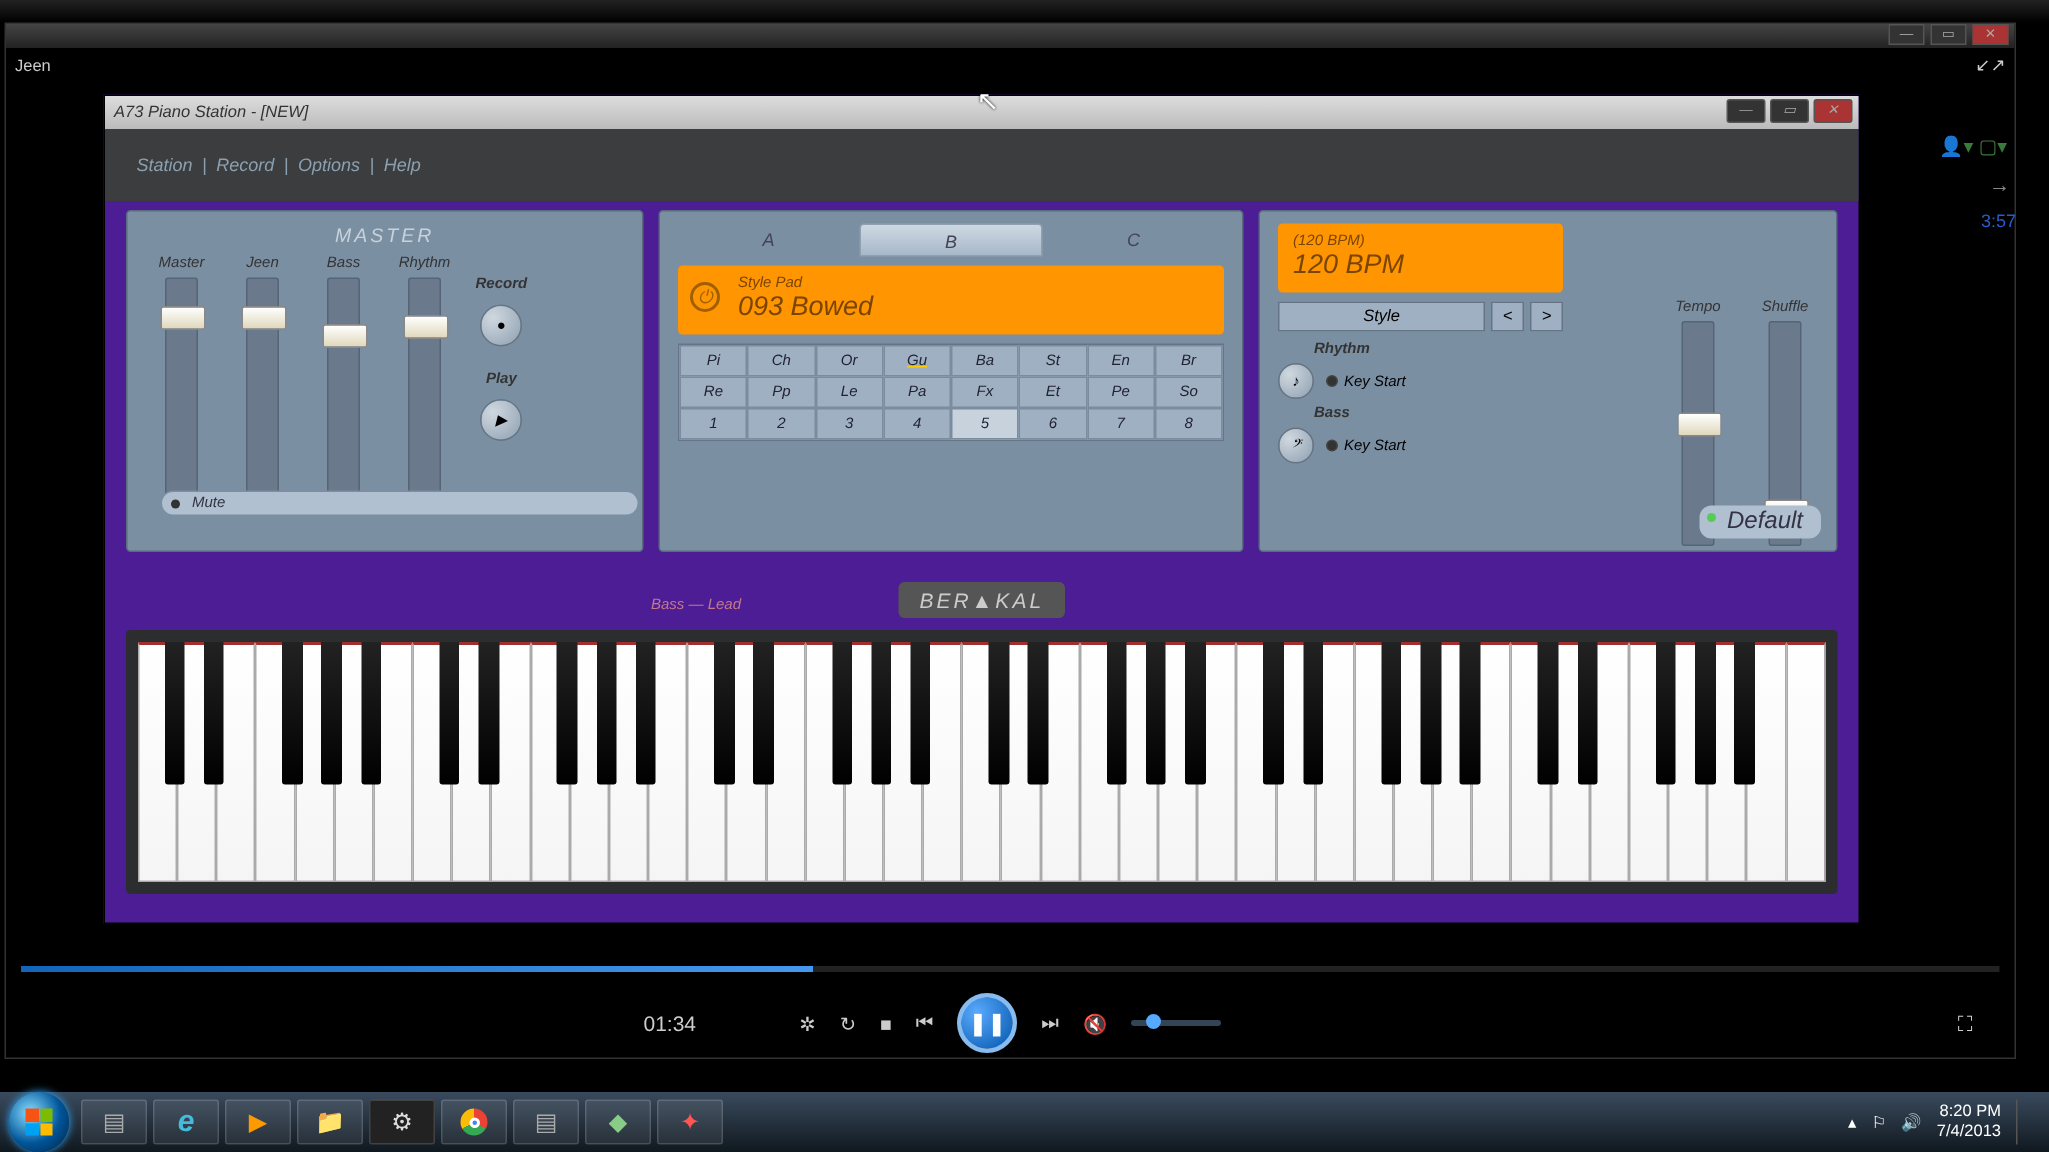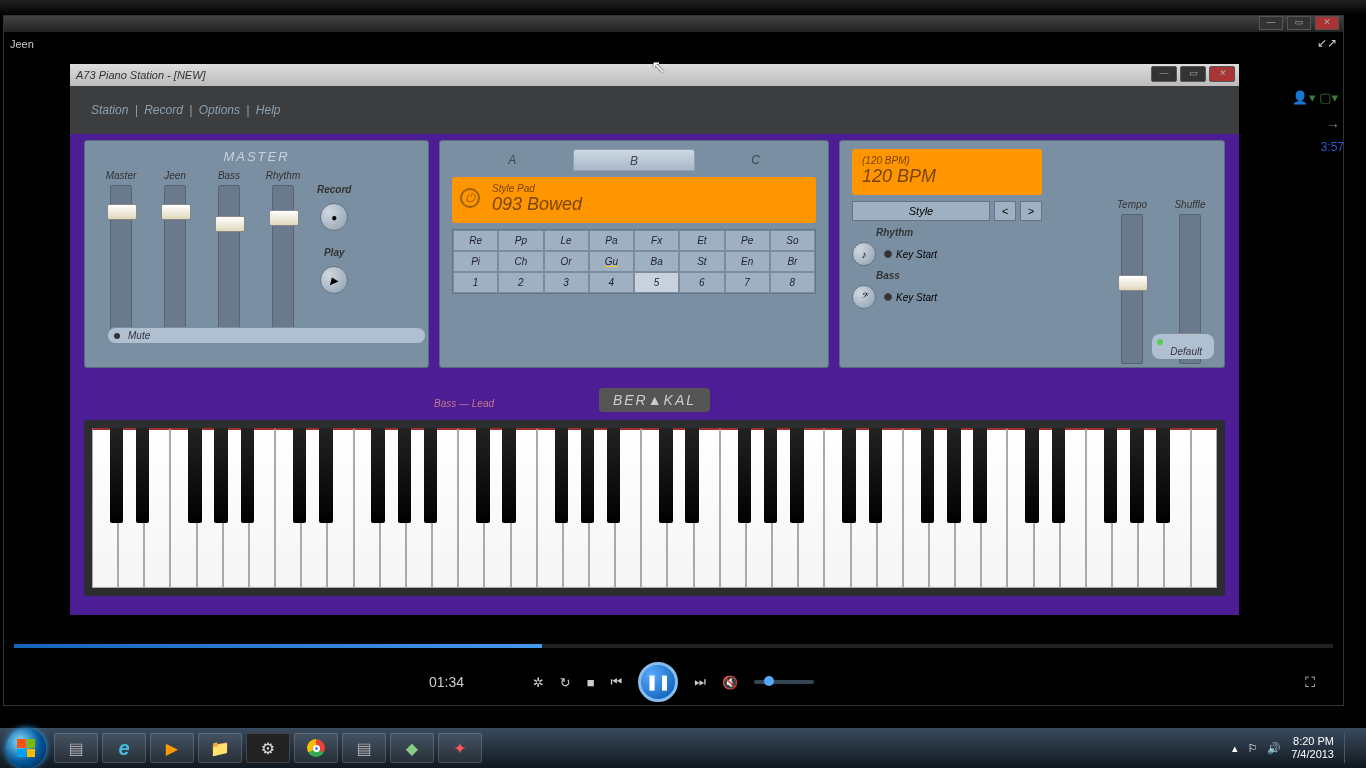--- a/index.html
+++ b/index.html
@@ -63,21 +63,21 @@
 .style-row{display:flex;align-items:center;margin:6px 0;gap:4px;}
 .style-btn{flex:1;background:#9eb0c2;border:1px solid #667585;text-align:center;font-size:11px;padding:3px;cursor:pointer;}
 .arrow-btn{width:22px;background:#9eb0c2;border:1px solid #667585;text-align:center;font-size:11px;padding:3px;cursor:pointer;}
 
 .auto-row{display:flex;align-items:center;gap:8px;margin:4px 0;}
 .auto-lbl{font-size:10px;color:#333;font-weight:bold;}
 .keyst{display:flex;align-items:center;gap:4px;}
 .radio-dot{width:8px;height:8px;border-radius:50%;border:1px solid #444;background:#333;}
 
 .base-sliders{position:absolute;right:10px;top:42px;display:flex;gap:10px;margin-top:16px;}
-.default-chip{position:absolute;bottom:8px;right:10px;background:#b0c0d0;border-radius:8px;padding:12px 12px 2px 18px;font-size:10px;color:#334;}
+.default-chip{position:absolute;bottom:8px;right:10px;background:#b0c0d0;border-radius:8px;padding:2px 12px 2px 18px;font-size:16px;color:#334;}
 .default-chip:before{content:"";position:absolute;left:5px;top:5px;width:6px;height:6px;border-radius:50%;background:#5c5;}
 
 .mid-strip{text-align:center;padding:10px 0 4px;position:relative;margin-top:10px;}
 .mid-strip .badge{display:inline-block;background:#555;color:#ccc;font-size:14px;padding:4px 14px;border-radius:4px;letter-spacing:2px;}
 .mid-strip .hint{position:absolute;left:350px;top:20px;font-size:10px;color:#c37a8b;}
 
 .keyboard{background:#2b2d2e;padding:8px;border-radius:3px;margin-top:4px;}
 .keys{position:relative;height:160px;background:#fff;display:flex;}
 .wkey{flex:1;border:1px solid #aaa;border-top:2px solid #a03030;background:linear-gradient(#fff,#f5f5f5);cursor:pointer;}
 .bkeys{position:absolute;top:0;left:0;right:0;height:95px;pointer-events:none;}
@@ -189,38 +189,38 @@
               <div class="tab active">B</div>
               <div class="tab ">C</div>
             </div>
           <div class="display">
             <div class="power">⏻</div>
             <div class="small">Style Pad</div>
             <div class="big">093 Bowed</div>
           </div>
           <div class="inst-grid" id="inst-grid">
               <div class="inst-row">
+                <div class="inst-cell">Pi</div>
+                <div class="inst-cell">Ch</div>
+                <div class="inst-cell">Or</div>
+                <div class="inst-cell underline">Gu</div>
+                <div class="inst-cell">Ba</div>
+                <div class="inst-cell">St</div>
+                <div class="inst-cell">En</div>
+                <div class="inst-cell">Br</div>
+              </div>
+              <div class="inst-row">
                 <div class="inst-cell">Re</div>
                 <div class="inst-cell">Pp</div>
                 <div class="inst-cell">Le</div>
                 <div class="inst-cell">Pa</div>
                 <div class="inst-cell">Fx</div>
                 <div class="inst-cell">Et</div>
                 <div class="inst-cell">Pe</div>
                 <div class="inst-cell">So</div>
-              </div>
-              <div class="inst-row">
-                <div class="inst-cell">Pi</div>
-                <div class="inst-cell">Ch</div>
-                <div class="inst-cell">Or</div>
-                <div class="inst-cell underline">Gu</div>
-                <div class="inst-cell">Ba</div>
-                <div class="inst-cell">St</div>
-                <div class="inst-cell">En</div>
-                <div class="inst-cell">Br</div>
               </div>
               <div class="inst-row">
                 <div class="inst-cell">1</div>
                 <div class="inst-cell">2</div>
                 <div class="inst-cell">3</div>
                 <div class="inst-cell">4</div>
                 <div class="inst-cell hl">5</div>
                 <div class="inst-cell">6</div>
                 <div class="inst-cell">7</div>
                 <div class="inst-cell">8</div>

